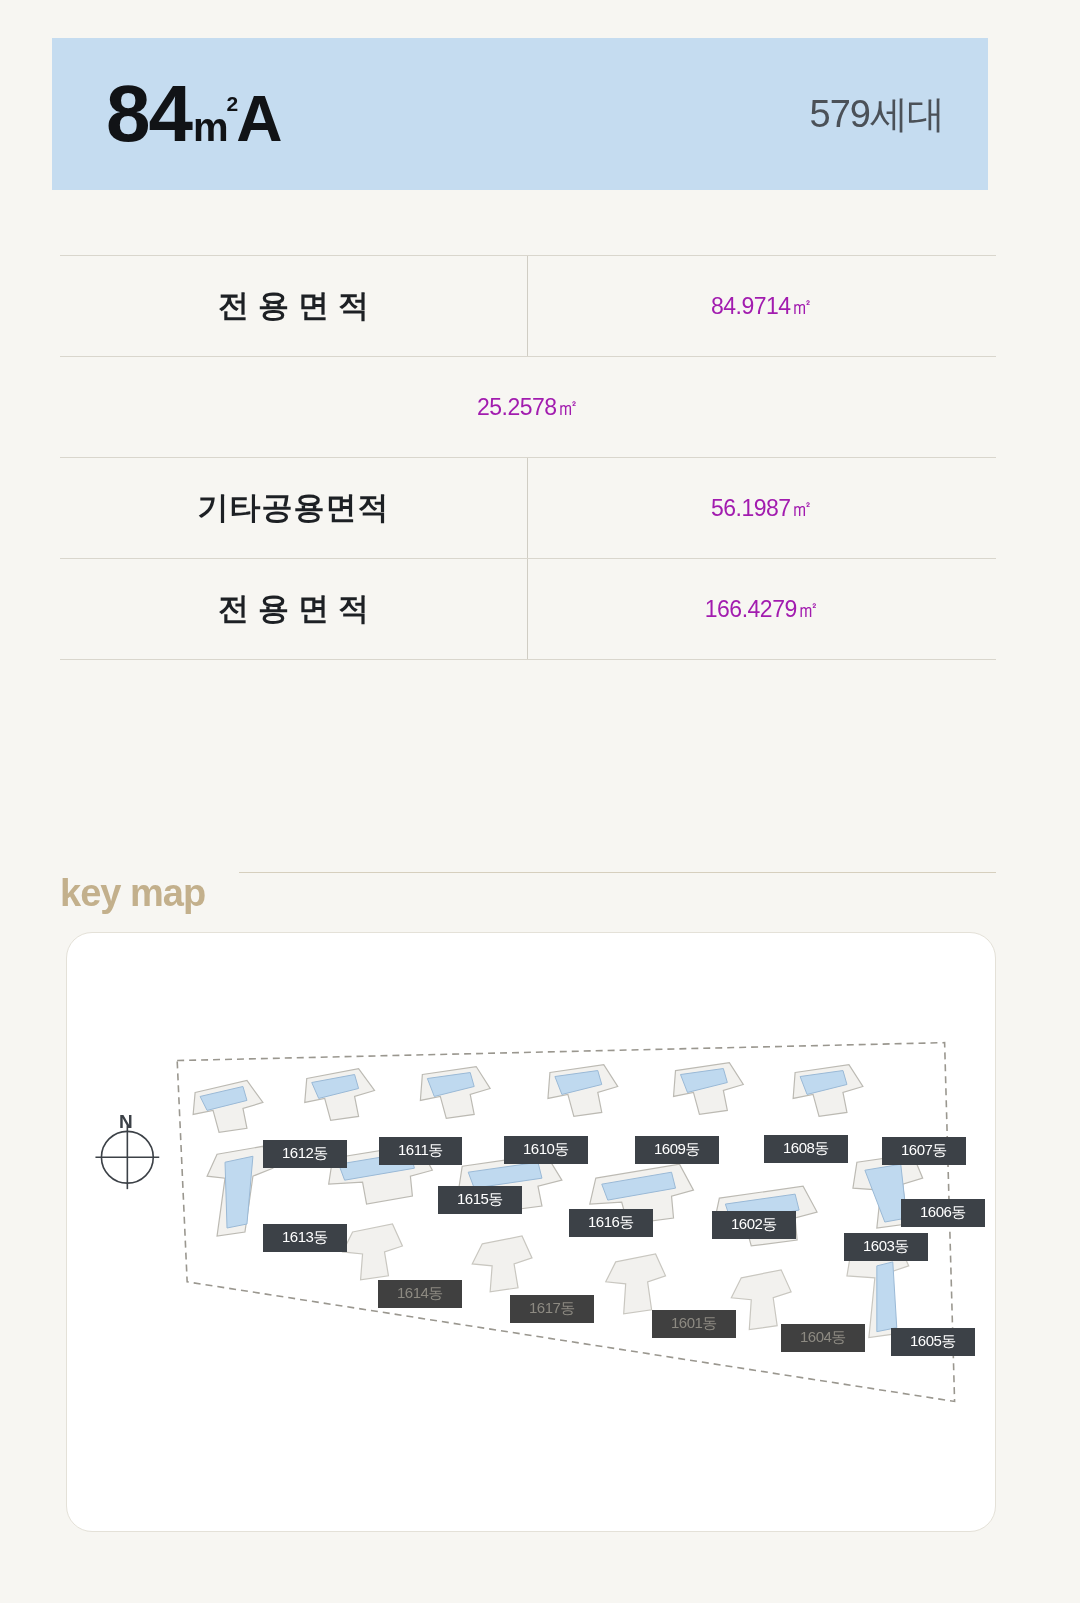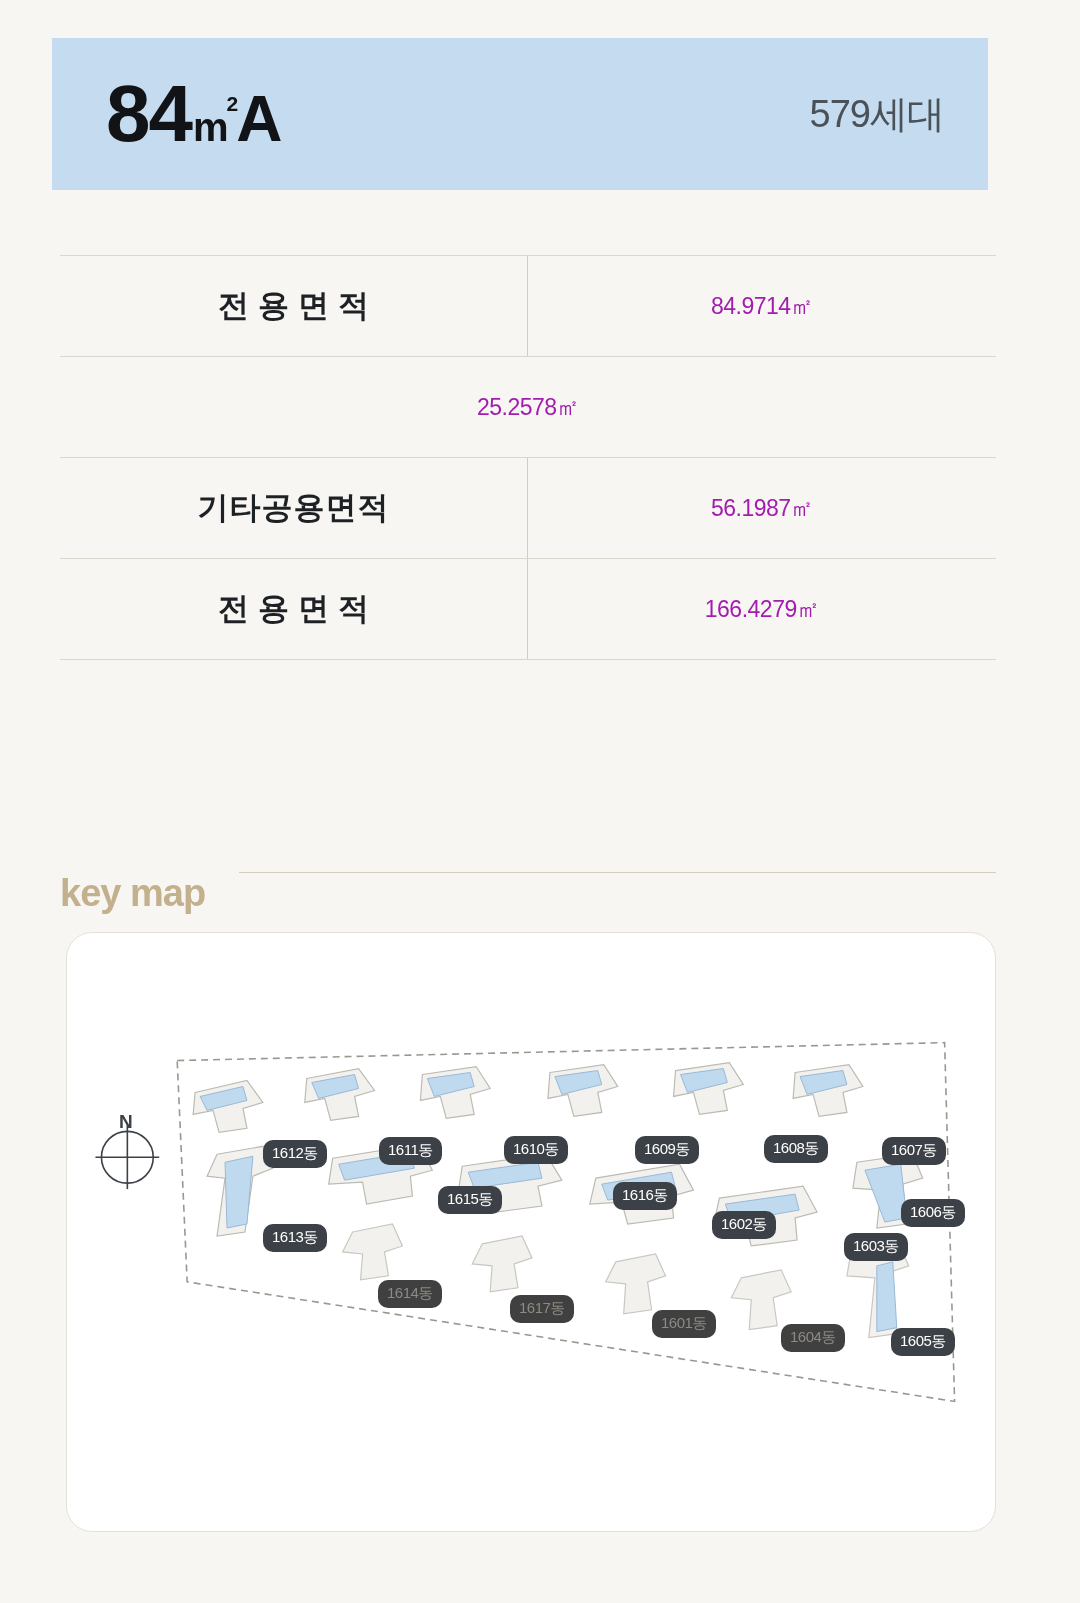--- a/index.html
+++ b/index.html
@@ -137,22 +137,22 @@
     border-radius: 26px;
     overflow: hidden;
   }
   .keymap-svg { display: block; width: 100%; height: 100%; }
 
   .bldg-chip {
     position: absolute;
     background: #3c4147;
     color: #ffffff;
     font-size: 15px;
-    padding: 4px 9px 5px;
-    border-radius: 10px;
+    padding: 4px 19px 5px;
+    border-radius: 0;
     letter-spacing: -0.5px;
     white-space: nowrap;
   }
   .bldg-chip.muted {
     background: #404040;
     color: #8d8a82;
   }
   .compass-label {
     position: absolute;
     font-size: 19px;
@@ -279,21 +279,21 @@
     <div class="compass-label" style="left:52px; top:178px;">N</div>
 
     <div class="bldg-chip" style="left:196px; top:207px;">1612동</div>
     <div class="bldg-chip" style="left:312px; top:204px;">1611동</div>
     <div class="bldg-chip" style="left:437px; top:203px;">1610동</div>
     <div class="bldg-chip" style="left:568px; top:203px;">1609동</div>
     <div class="bldg-chip" style="left:697px; top:202px;">1608동</div>
     <div class="bldg-chip" style="left:815px; top:204px;">1607동</div>
 
     <div class="bldg-chip" style="left:371px; top:253px;">1615동</div>
-    <div class="bldg-chip" style="left:502px; top:249px;margin-left:44px;">1616동</div>
+    <div class="bldg-chip" style="left:502px; top:276px;">1616동</div>
     <div class="bldg-chip" style="left:645px; top:278px;">1602동</div>
     <div class="bldg-chip" style="left:834px; top:266px;">1606동</div>
     <div class="bldg-chip" style="left:196px; top:291px;text-align:right;">1613동</div>
     <div class="bldg-chip" style="left:777px; top:300px;">1603동</div>
 
     <div class="bldg-chip muted" style="left:311px; top:347px;">1614동</div>
     <div class="bldg-chip muted" style="left:443px; top:362px;">1617동</div>
     <div class="bldg-chip muted" style="left:585px; top:377px;">1601동</div>
     <div class="bldg-chip muted" style="left:714px; top:391px;">1604동</div>
     <div class="bldg-chip" style="left:824px; top:395px;">1605동</div>

